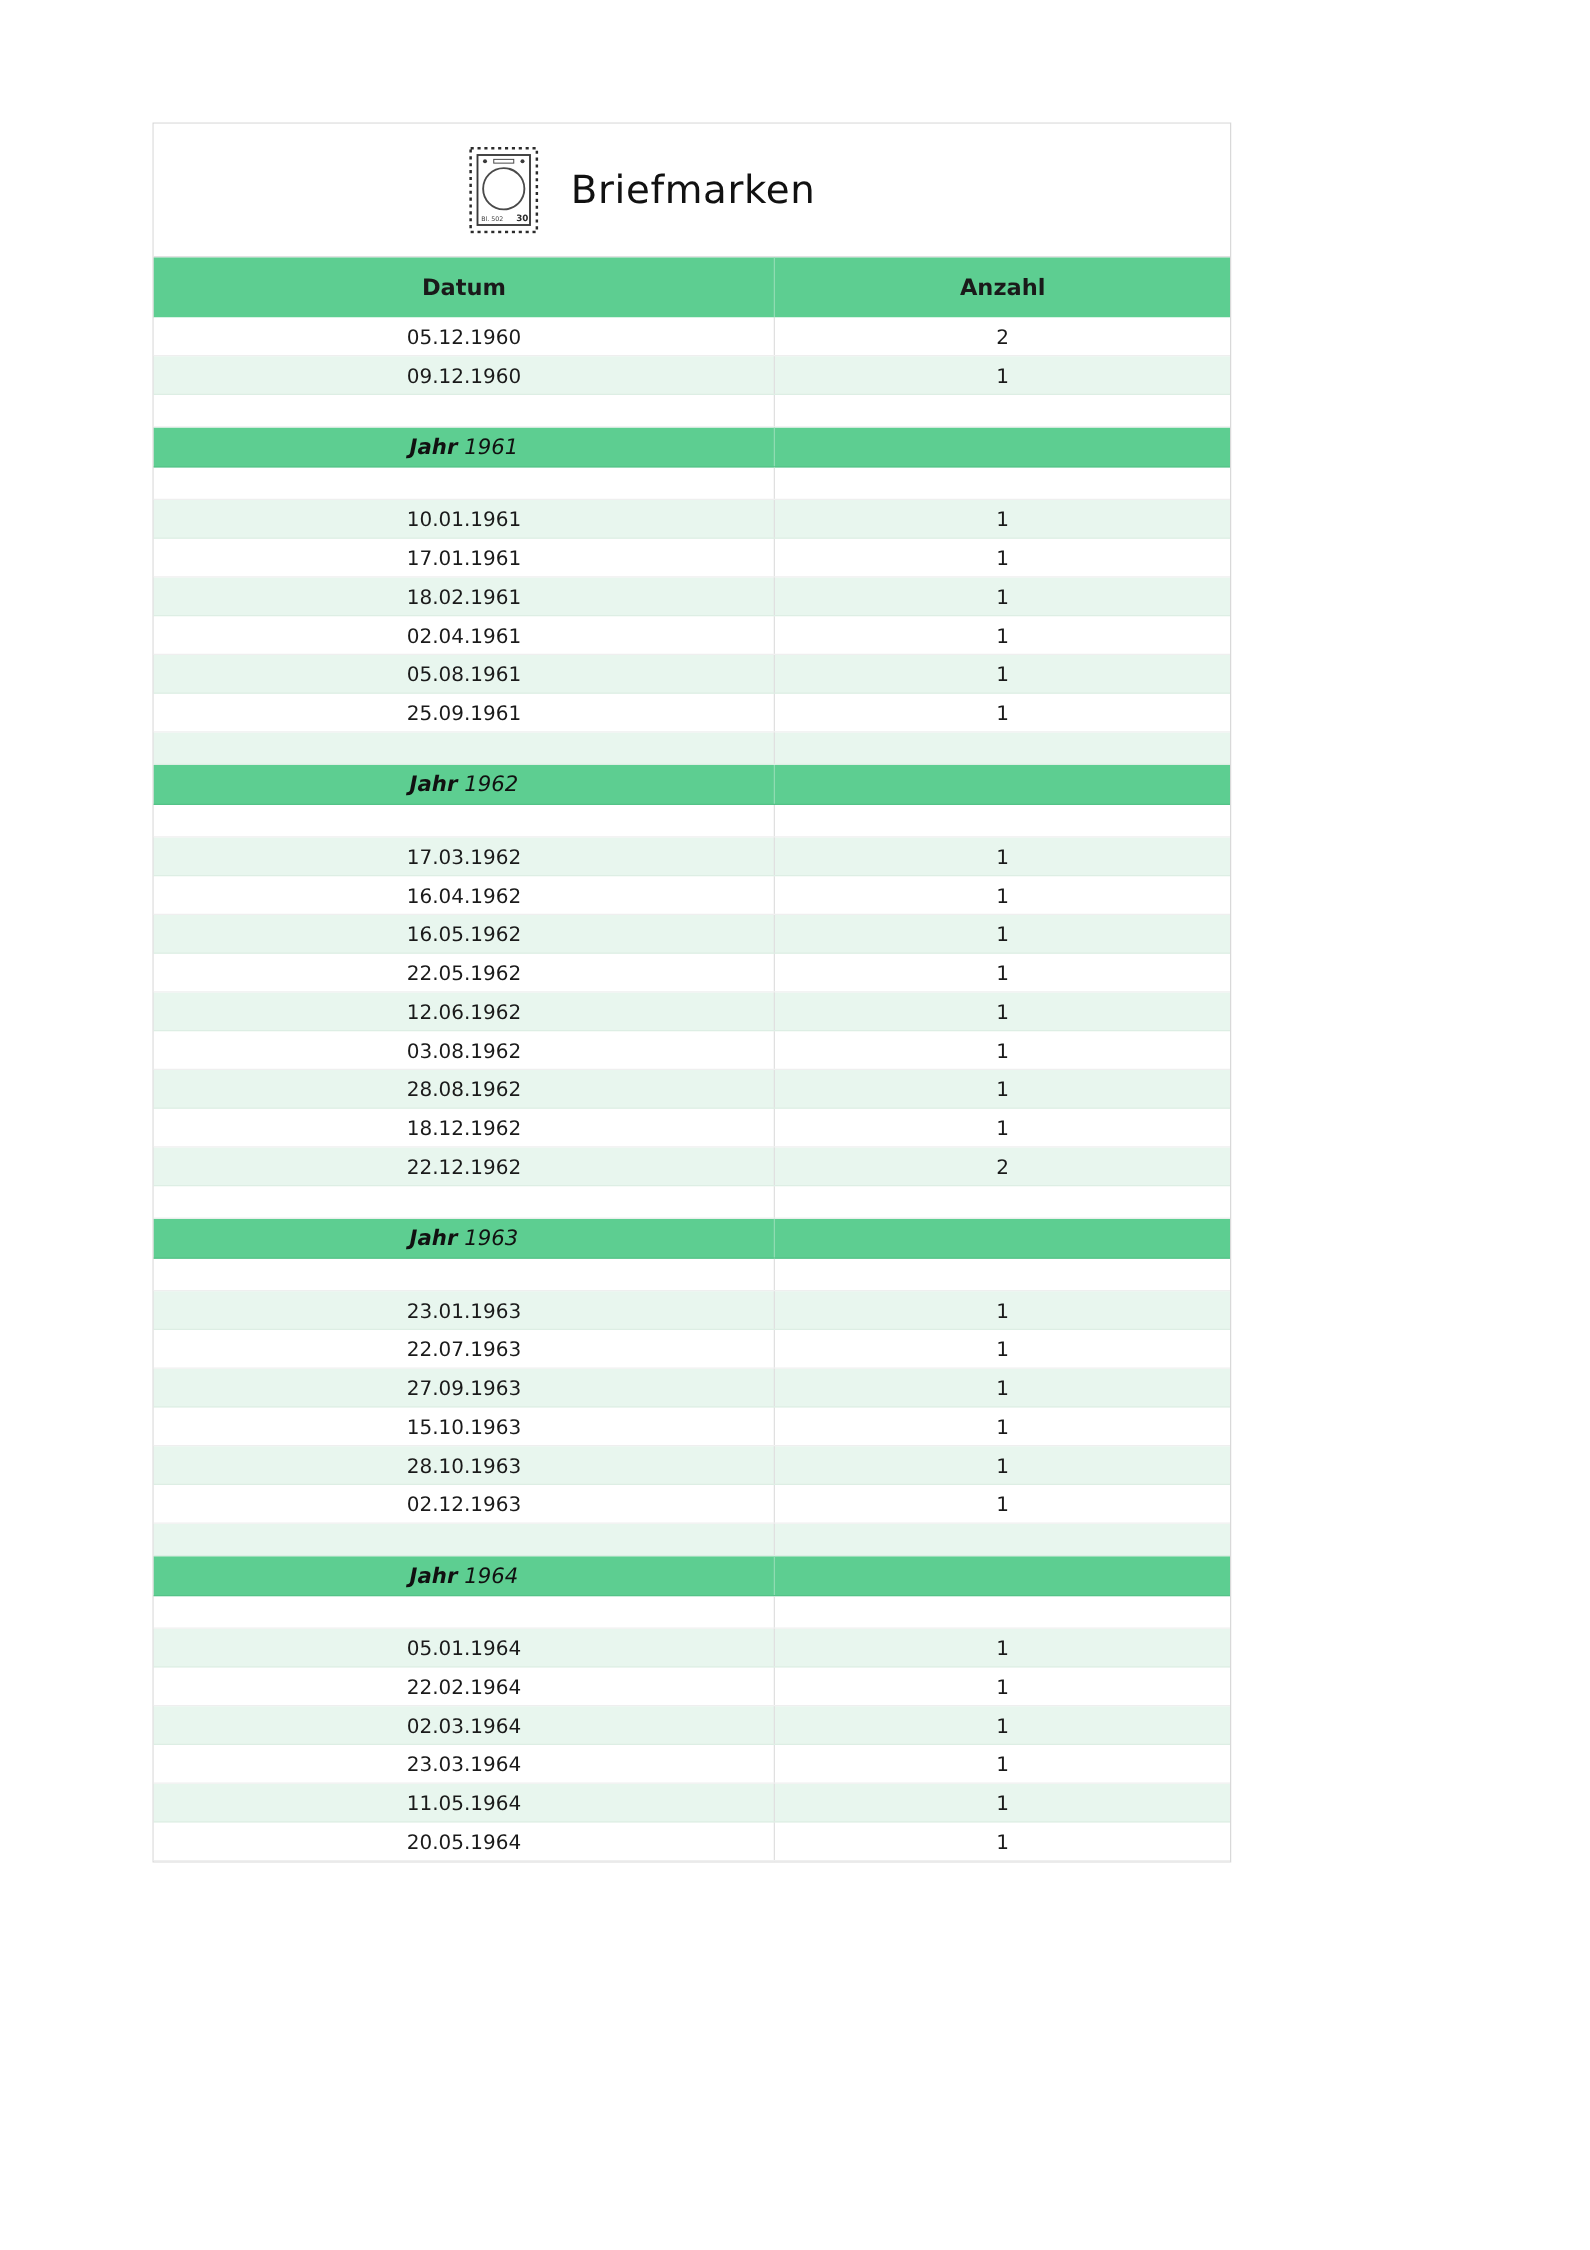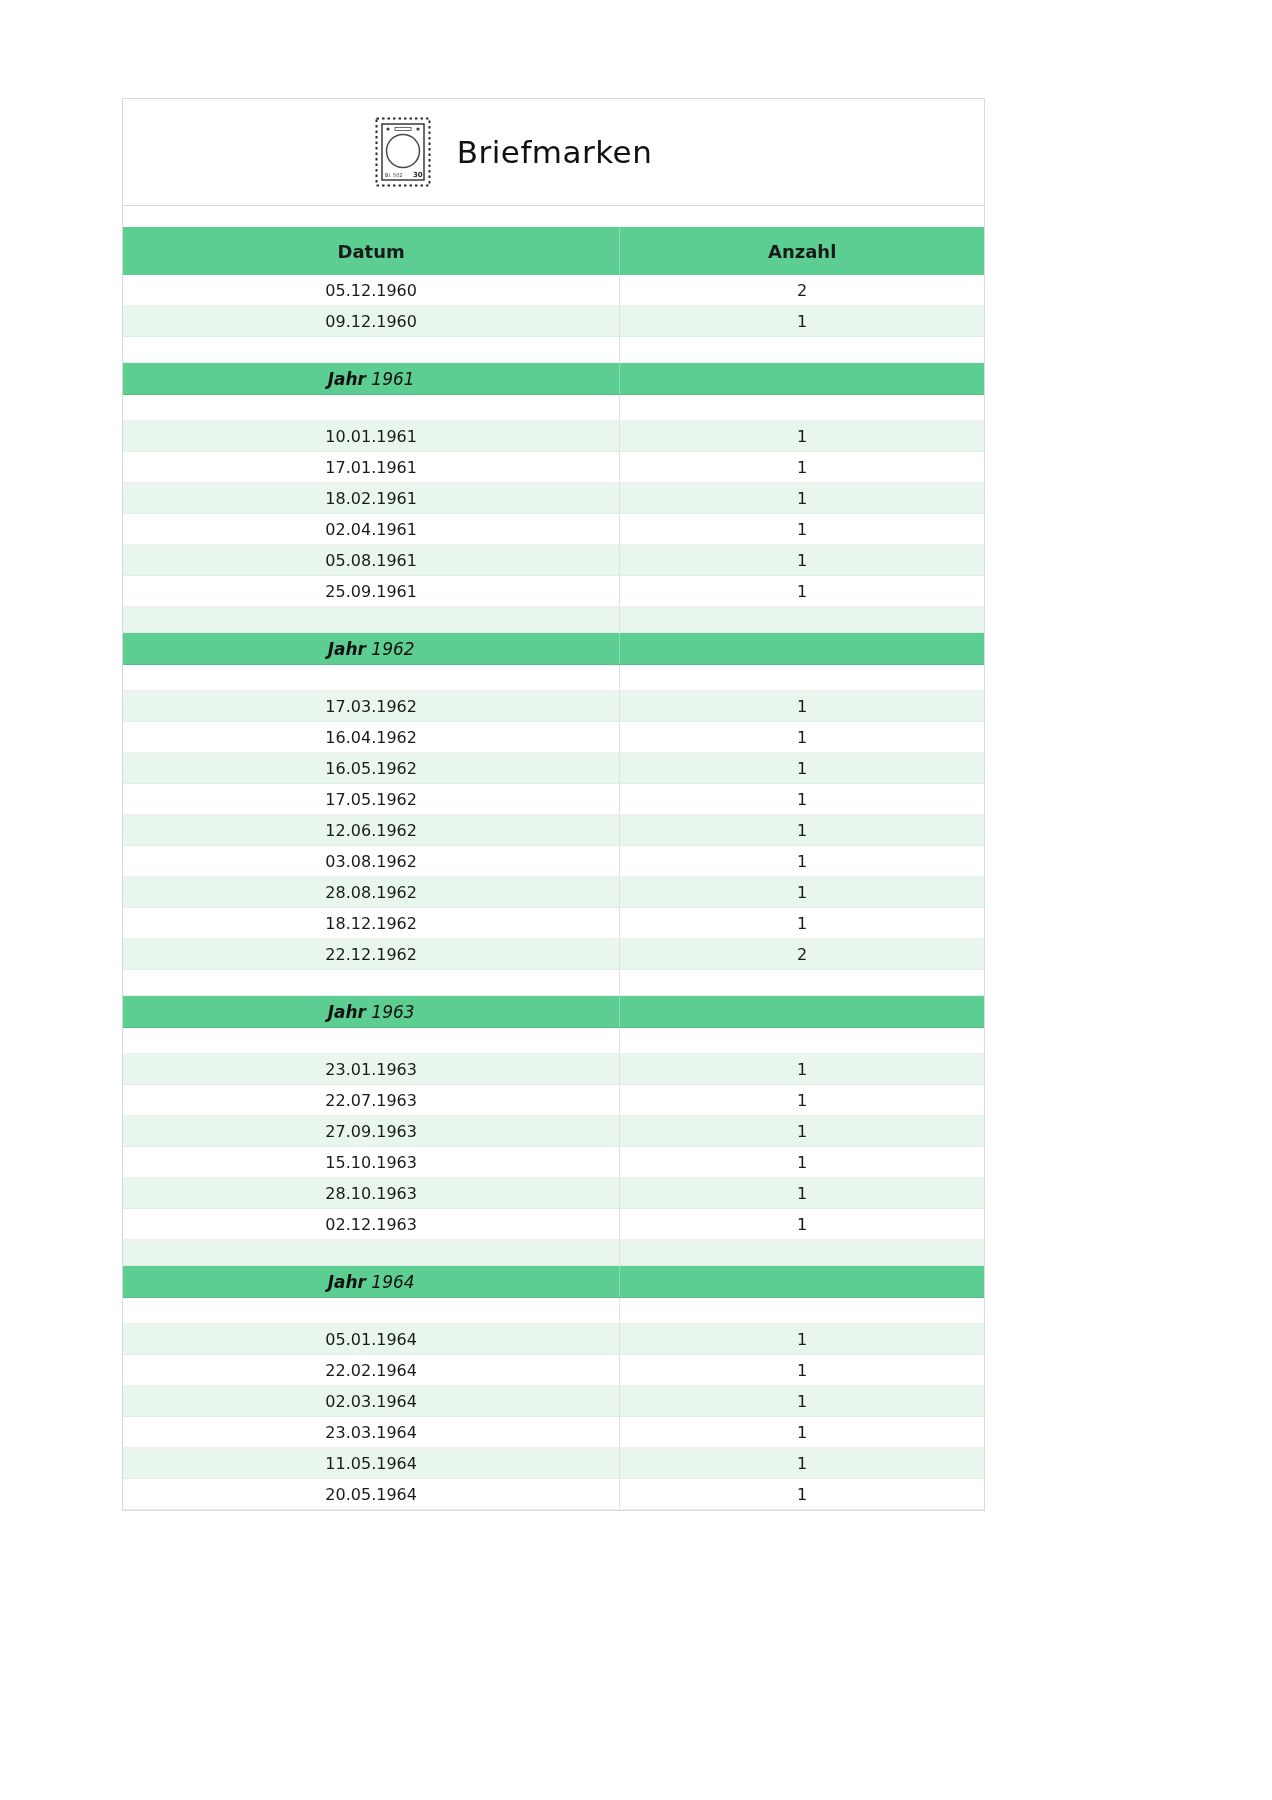--- a/index.html
+++ b/index.html
@@ -41,21 +41,20 @@
     margin: 0;
     font-size: 31px;
     font-weight: normal;
     color: #111111;
     letter-spacing: 0.5px;
   }
   table {
     width: 100%;
     border-collapse: collapse;
     table-layout: fixed;
-    margin-top: 21px;
   }
   thead th {
     background: var(--accent, #5DCE91);
     height: 48px;
     font-size: 18px;
     font-weight: bold;
     color: #1a1a1a;
     text-align: center;
     padding: 0;
   }
@@ -185,21 +184,21 @@
           </tr>
           <tr class="plain-row">
             <td>16.04.1962</td>
             <td>1</td>
           </tr>
           <tr class="tint-row">
             <td>16.05.1962</td>
             <td>1</td>
           </tr>
           <tr class="plain-row">
-            <td>17.05.1962</td>
+            <td>22.05.1962</td>
             <td>1</td>
           </tr>
           <tr class="tint-row">
             <td>12.06.1962</td>
             <td>1</td>
           </tr>
           <tr class="plain-row">
             <td>03.08.1962</td>
             <td>1</td>
           </tr>

